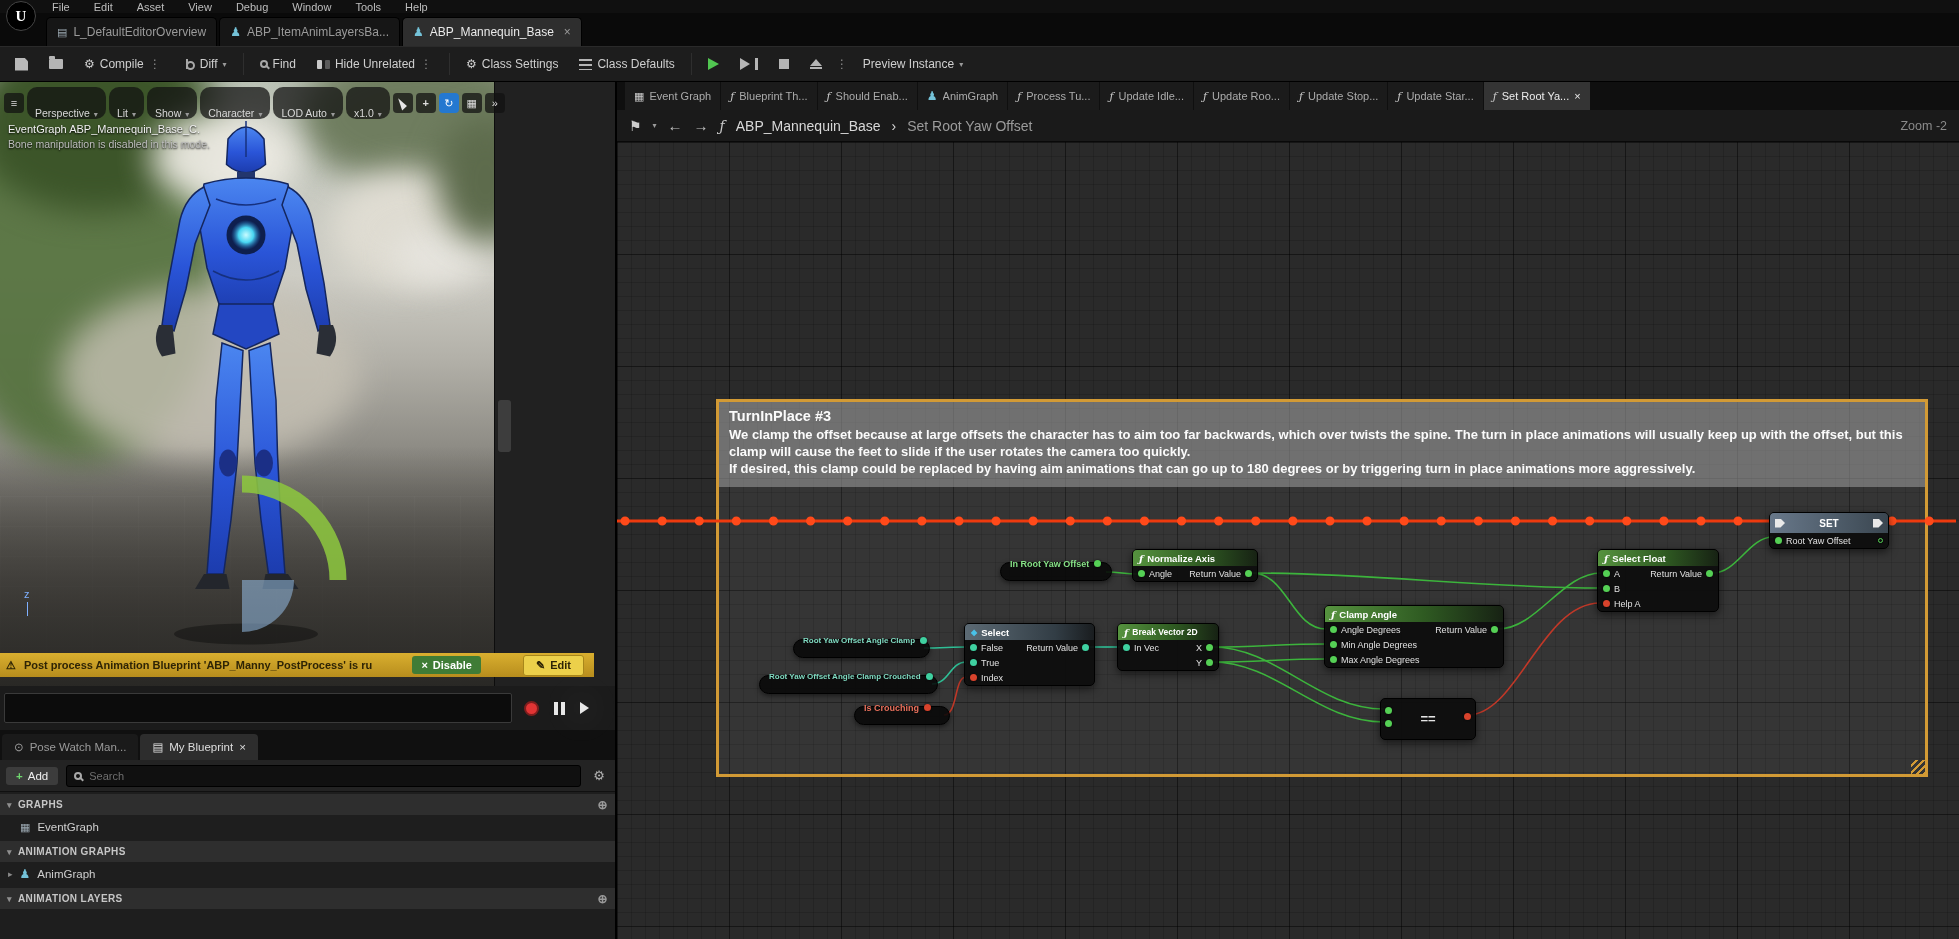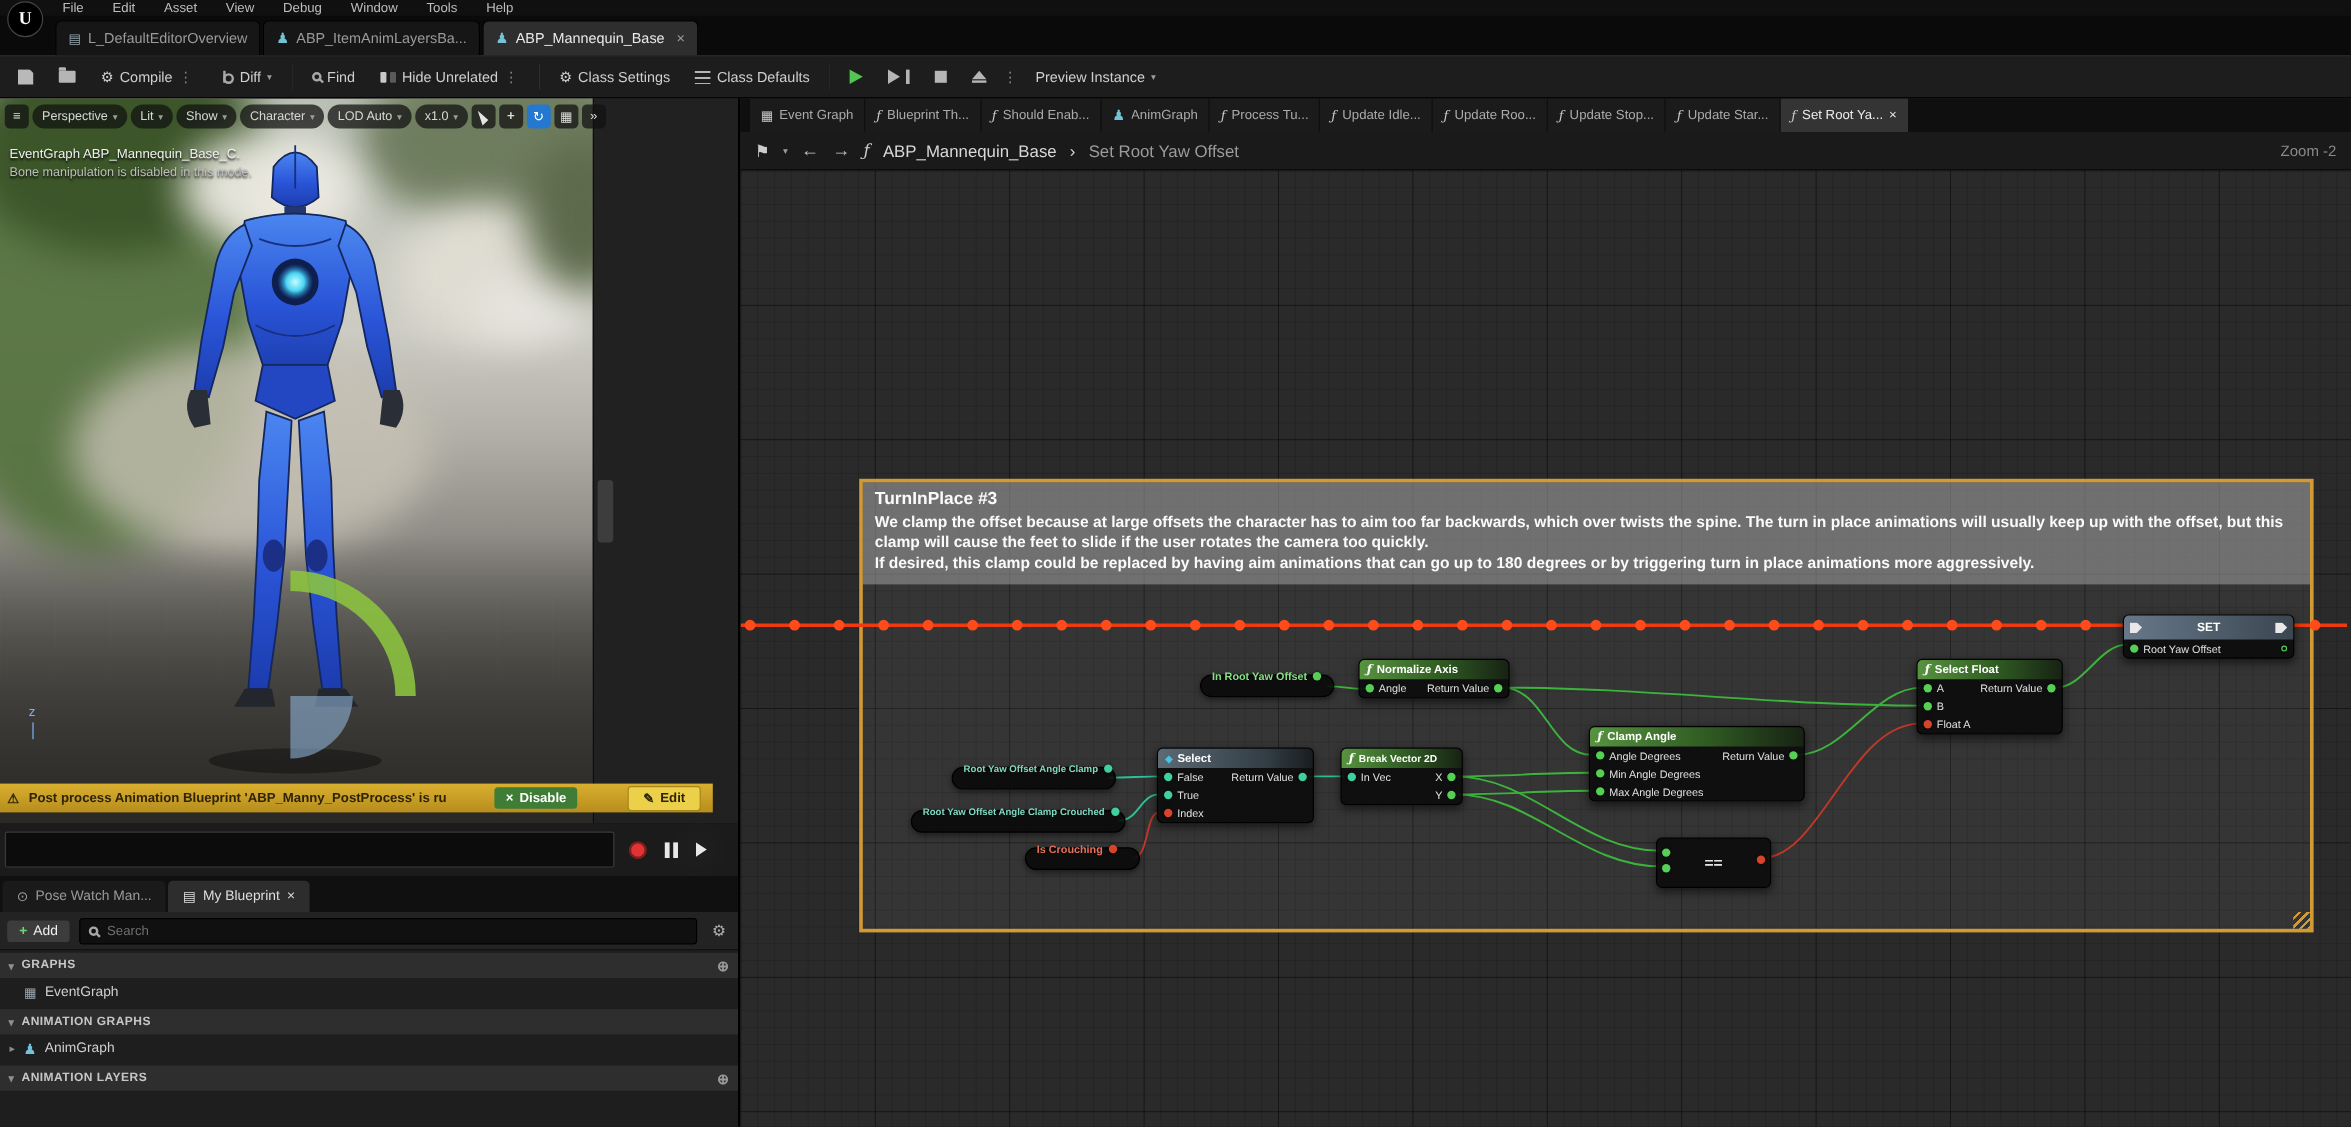--- a/index.html
+++ b/index.html
@@ -54,21 +54,21 @@
          background:linear-gradient(180deg,#b9c0b4 0,#c7c9c0 18%,#cdccc4 32%,#b2b0a8 46%,#8f8d86 60%,#6e6c66 74%,#55534d 88%,#454440 100%)}
   .b{position:absolute;border-radius:50%;filter:blur(16px)}
   .floorshade{position:absolute;left:0;right:0;bottom:0;height:240px;
               background:linear-gradient(180deg,rgba(60,58,54,0) 0,rgba(52,50,47,.7) 55%,rgba(40,39,36,.95) 100%)}
   .floorgrid{position:absolute;left:0;right:0;bottom:0;height:190px;opacity:.5;
              background-image:linear-gradient(rgba(255,255,255,.06) 1px,transparent 1px),linear-gradient(90deg,rgba(255,255,255,.06) 1px,transparent 1px);
              background-size:46px 30px}
   .rightstrip{position:absolute;left:494px;top:0;right:0;bottom:0;background:#212121;border-left:1px solid #0d0d0d}
   .drawer{position:absolute;left:3px;top:318px;width:13px;height:52px;background:#3d3d3d;border-radius:3px}
   .vtoolbar{position:absolute;top:5px;left:4px;width:487px;display:flex;gap:3px;align-items:center;z-index:6}
-  .vpillbtn{height:20px;background:rgba(18,18,18,.74);border-radius:10px;display:flex;align-items:center;
+  .vpillbtn{height:32px;background:rgba(18,18,18,.74);border-radius:10px;display:flex;align-items:flex-end;
             gap:4px;padding:0 8px;font-size:10.5px;color:#d8d8d8;flex:none}
   .vicon{width:20px;height:20px;background:rgba(18,18,18,.74);border-radius:4px;display:flex;align-items:center;
          justify-content:center;font-size:11px;color:#ddd;flex:none}
   .vicon.active{background:#2478d0;color:#fff}
   .cursorico{width:0;height:0;border-left:6px solid #e5e5e5;border-top:10px solid transparent;border-bottom:3px solid transparent;transform:rotate(-18deg)}
   .previewtxt{position:absolute;top:40px;left:8px;z-index:5;font-size:11px;color:#f0f0f0;text-shadow:0 1px 2px #000;line-height:1.35}
   .previewtxt .l2{color:#bdbdbd;font-size:10.5px}
   .axisz{position:absolute;left:24px;bottom:70px;z-index:5;color:#7fb0ff;font-size:11px}
   .axisz::after{content:"";display:block;width:1px;height:14px;background:#7fb0ff;margin:2px 0 0 3px}
   .warnbar{position:absolute;left:0;bottom:9px;width:594px;height:24px;z-index:7;
@@ -654,25 +654,25 @@
               <span>Return Value</span>
               <span class="pin pf"></span>
             </span>
         </div>
         <div class="prow">
           <span class="pin pf"></span>
           <span>B</span>
         </div>
         <div class="prow">
           <span class="pin pb"></span>
-          <span>Float A</span>
-        </div>
-      </div>
-
-      <div class="node" style="left:1152px;top:370px;width:143px">
+          <span>Help A</span>
+        </div>
+      </div>
+
+      <div class="node" style="left:1152px;top:370px;width:120px">
         <div class="nhead-set">
           <span class="execpin"></span>
           <span>SET</span>
           <span class="execpin"></span>
         </div>
         <div class="prow">
           <span class="pin pf"></span>
           <span>Root Yaw Offset</span>
           <span class="right">
               <span class="pin pho"></span>

